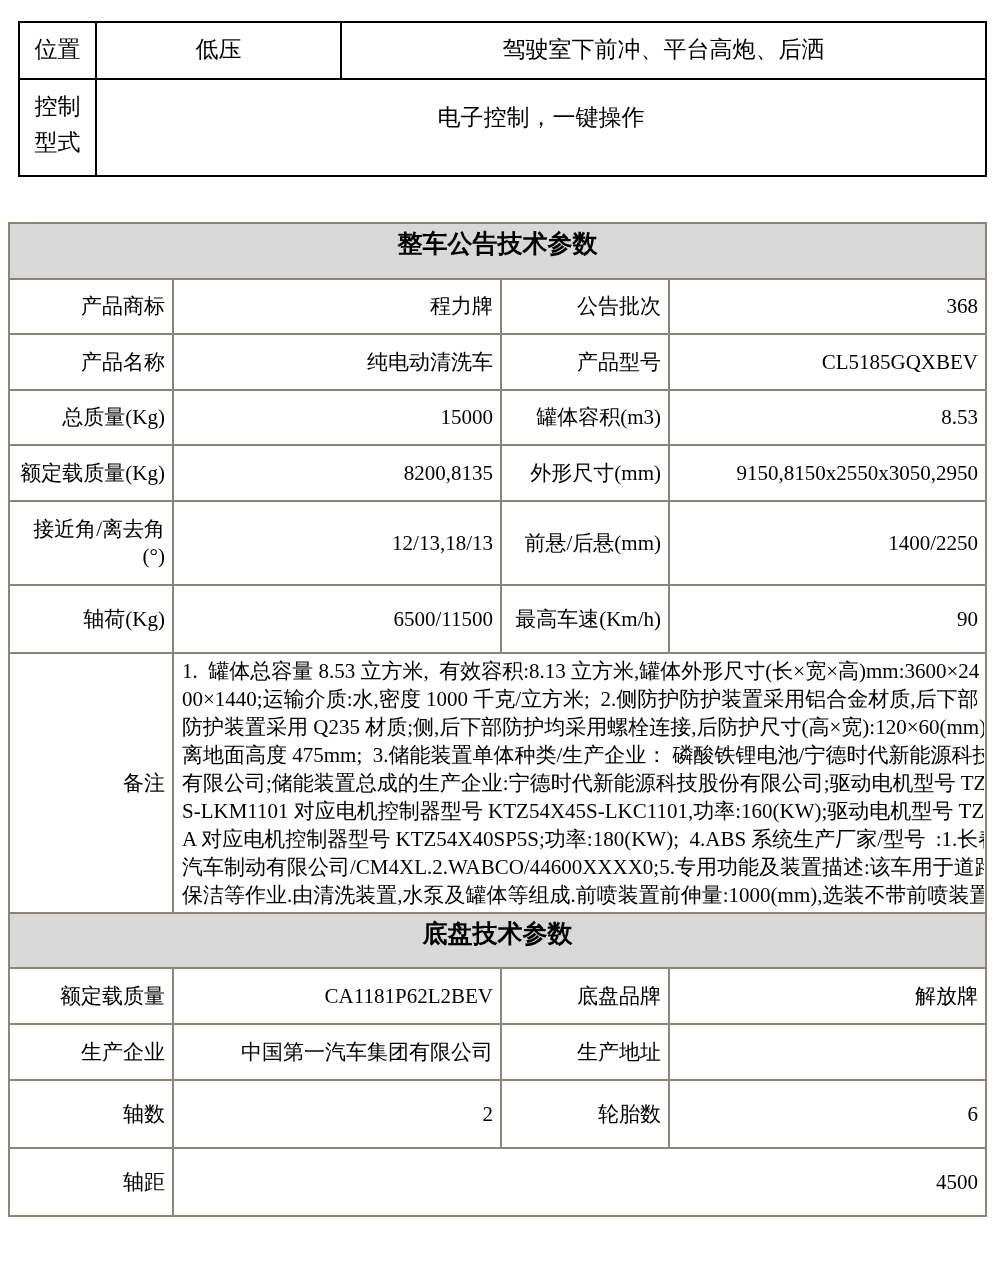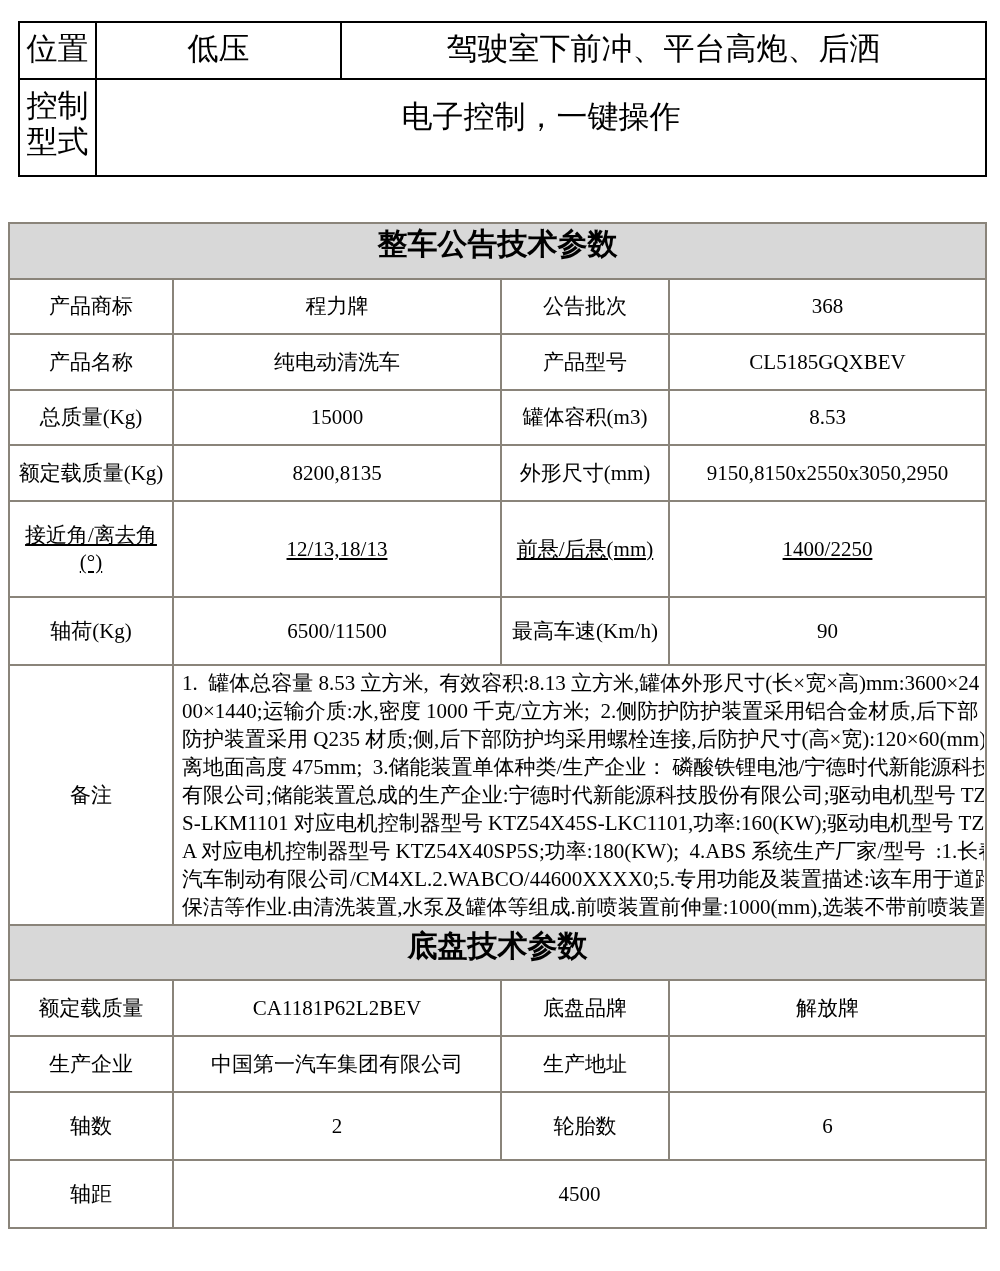--- a/index.html
+++ b/index.html
@@ -10,21 +10,21 @@
     color:#000000;
     font-family:"Liberation Serif","DejaVu Serif",serif;
     overflow:hidden;
   }
   table{border-collapse:collapse;table-layout:fixed;}
 
   
   .top-table{
     position:absolute;left:18px;top:21px;width:967px;
     font-family:Liberation Sans, sans-serif;
-    font-size:31px;
+    font-size:23px;
   }
   .top-table td{
     border:2px solid #000000;
     text-align:center;
     vertical-align:top;
     padding:8px 6px 4px 6px;
     overflow:hidden;
     word-break:break-all;
     line-height:36px;
   }
@@ -33,46 +33,46 @@
   .tr-h97{height:97px;}
 
   
   .main-table{
     position:absolute;left:8px;top:222px;width:977px;
     font-size:21px;
   }
   .main-table td{
     border:2px solid #8a847a;
     vertical-align:middle;
-    text-align:center;
+    text-align:right;
     padding:2px 7px;
     overflow:hidden;
     word-break:break-all;
     line-height:27px;
   }
   .main-table td.band{
     background:#d8d8d8;
     font-weight:bold;
     text-align:center;
     vertical-align:top;
     padding-top:6px;
-    font-size:30px;
+    font-size:25px;
     margin-top:8px;
   }
   .main-table td.remark-text{
     white-space:pre;
     line-height:28px;
     vertical-align:middle;
     padding:2px 8px;
     border-radius:13px;
   }
   .tr-h55{height:55px;}
   .tr-h56{height:56px;}
   .tr-h58{height:68px;}
-  .tr-h84{height:96px;text-decoration:underline;}
+  .tr-h84{height:84px;}
   .tr-h260{height:260px;}
 </style>
 </head>
 <body>
 
 <div class="page">
 
   <table class="top-table">
     <colgroup>
       <col style="width:77px">

